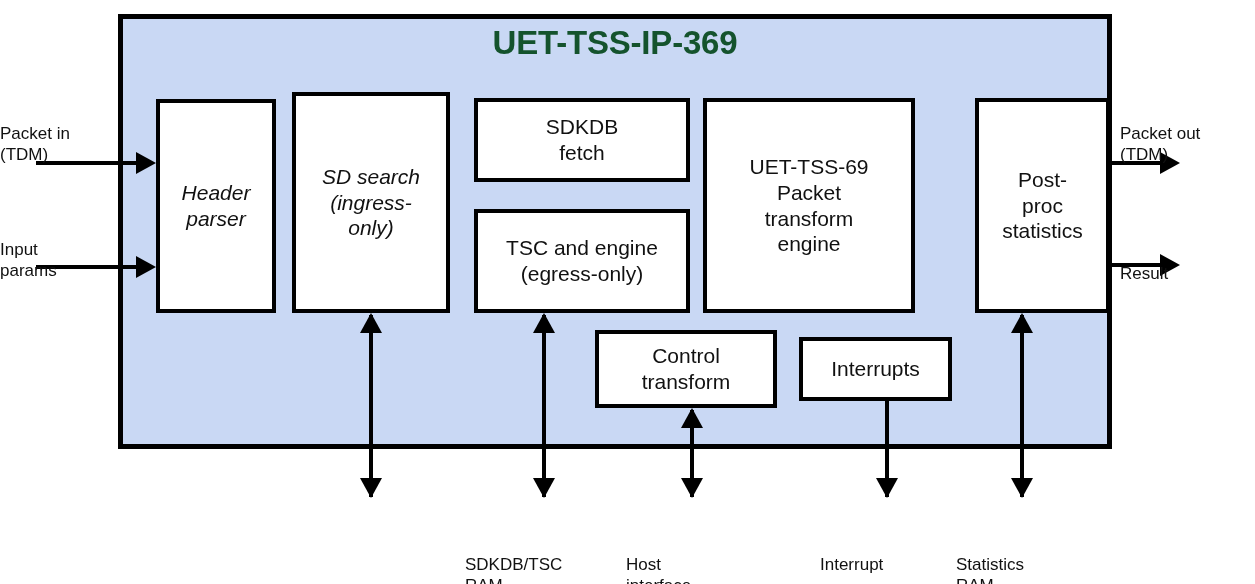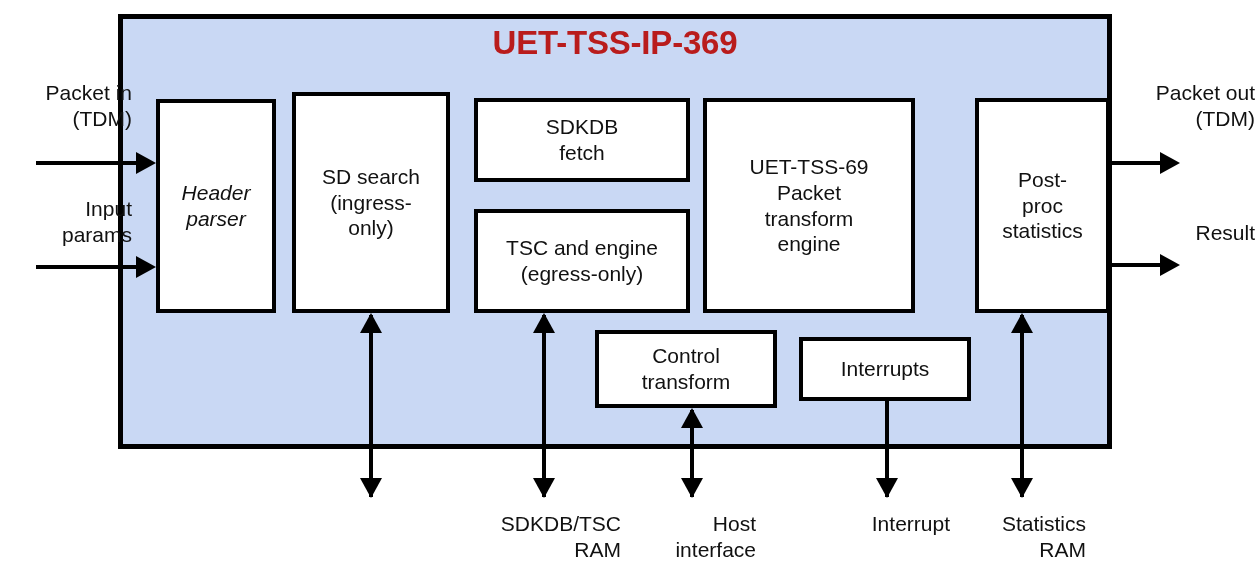--- a/index.html
+++ b/index.html
@@ -27,21 +27,21 @@
     box-sizing: border-box;
   }
   #ip-title {
     position: absolute;
     left: 118px;
     top: 24px;
     width: 994px;
     text-align: center;
     font-size: 33px;
     font-weight: bold;
-    color: #b91c1c;
+    color: #14532d;
     letter-spacing: -0.2px;
   }
   
   .block {
     position: absolute;
     background: #ffffff;
     border: 4px solid #000000;
     box-sizing: border-box;
     display: flex;
     align-items: center;
@@ -49,25 +49,26 @@
     text-align: center;
     font-size: 21px;
     color: #111111;
     line-height: 1.22;
     padding: 2px 20px;
   }
   .block span { display: block; white-space: pre-line; }
   
   .ext-label {
     position: absolute;
-    text-align: right;
-    font-size: 21px;
+    text-align: left;
+    font-size: 17px;
     color: #111111;
     line-height: 1.25;
     white-space: pre-line;
+    margin-top: 43px;
   }
   
   .hline {
     position: absolute;
     height: 4px;
     background: #000000;
   }
   .vline {
     position: absolute;
     width: 4px;
@@ -121,21 +122,21 @@
 
   <div class="ext-label" style="left:1120px; top:80px; width:135px;">Packet out
 (TDM)</div>
   <div class="ext-label" style="left:1120px; top:220px; width:135px;">Result</div>
 
   <div class="block" style="left:156px; top:99px; width:120px; height:214px;font-style:italic;">
     <span>Header
 parser</span>
   </div>
 
-  <div class="block" style="left:292px; top:92px; width:158px; height:221px;">
+  <div class="block" style="left:292px; top:92px; width:158px; height:221px;font-style:italic;">
     <span>SD search
 (ingress-
 only)</span>
   </div>
 
   <div class="block" style="left:474px; top:98px; width:216px; height:84px;">
     <span>SDKDB
 fetch</span>
   </div>
 
@@ -155,21 +156,21 @@
     <span>Post-
 proc
 statistics</span>
   </div>
 
   <div class="block" style="left:595px; top:330px; width:182px; height:78px;">
     <span>Control
 transform</span>
   </div>
 
-  <div class="block" style="left:799px; top:337px; width:172px; height:64px;">
+  <div class="block" style="left:799px; top:337px; width:153px; height:64px;">
     <span>Interrupts</span>
   </div>
 
   <div class="vline" style="left:369px; top:315px; height:182px;"></div>
   <div class="arrow-up" style="left:360px; top:313px;"></div>
   <div class="arrow-down" style="left:360px; top:478px;"></div>
 
   <div class="vline" style="left:542px; top:315px; height:182px;"></div>
   <div class="arrow-up" style="left:533px; top:313px;"></div>
   <div class="arrow-down" style="left:533px; top:478px;"></div>

